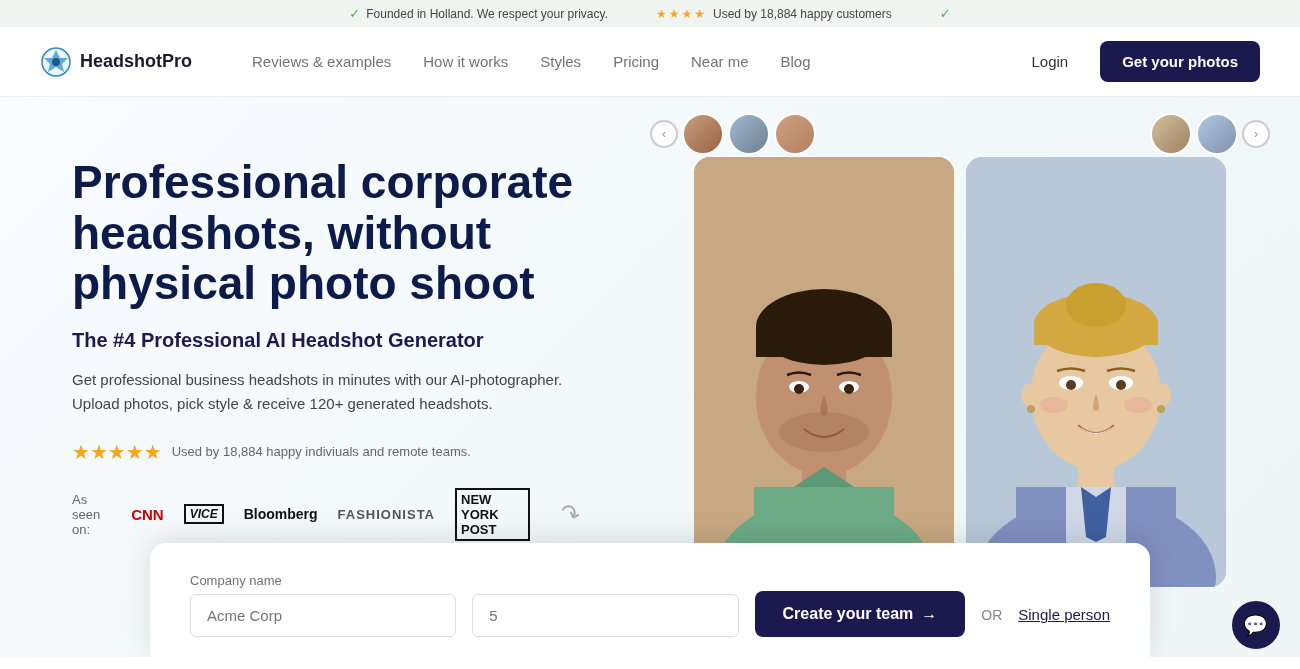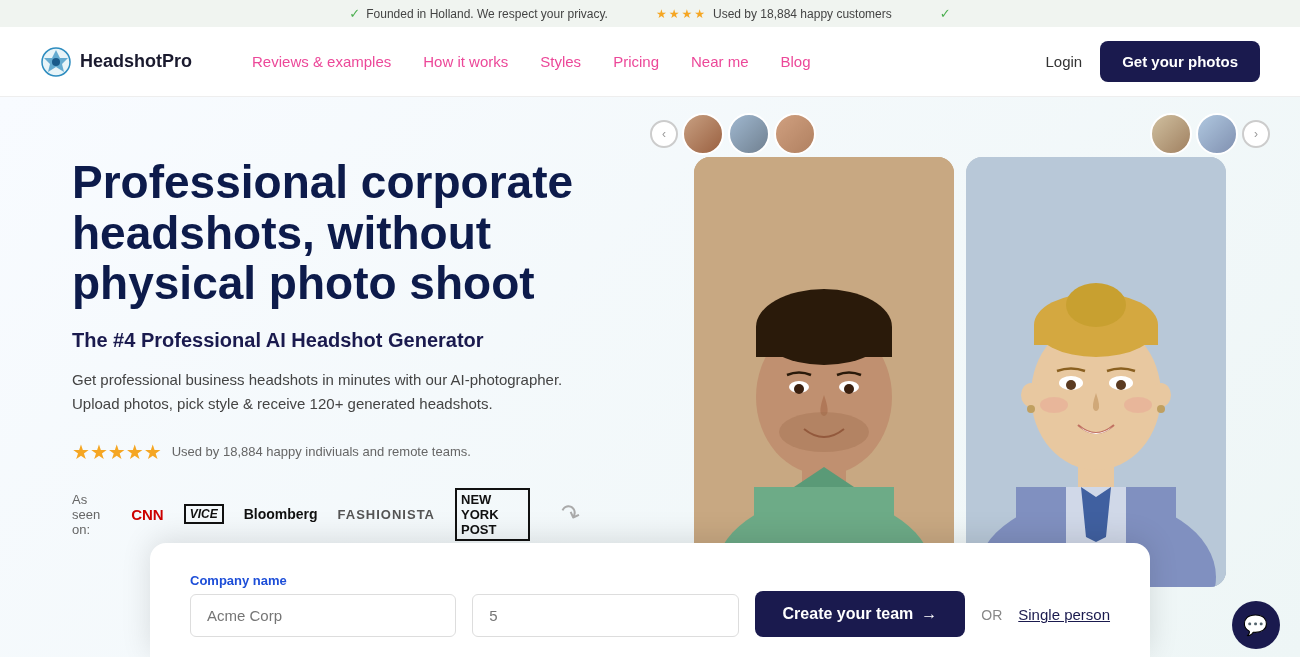--- a/index.html
+++ b/index.html
@@ -24,22 +24,22 @@
     .header {
       display: flex;
       align-items: center;
       padding: 14px 40px;
       border-bottom: 1px solid #eee;
       background: #fff;
     }
     .logo { display: flex; align-items: center; gap: 8px; font-weight: 700; font-size: 18px; color: #1a1a2e; text-decoration: none; }
     .logo-icon { width: 32px; height: 32px; }
     .nav { display: flex; align-items: center; gap: 32px; margin-left: 60px; }
-    .nav a { text-decoration: none; color: #ec4899; font-size: 15px; font-weight: 500; }
-    .header-actions { margin-left: auto; display: flex; align-items: center; gap: 2px; }
+    .nav a { text-decoration: none; color: #737373; font-size: 15px; font-weight: 500; }
+    .header-actions { margin-left: auto; display: flex; align-items: center; gap: 16px; }
     .btn-login { background: none; border: none; font-size: 15px; font-weight: 500; color: #333; cursor: pointer; padding: 8px 16px; }
     .btn-cta { background: #1a1a4e; color: #fff; border: none; border-radius: 8px; padding: 12px 22px; font-size: 15px; font-weight: 600; cursor: pointer; }
 
     
     .hero { display: flex; position: relative; min-height: 560px; background: linear-gradient(135deg, #f8fbff 0%, #eef6f6 100%); overflow: hidden; }
     .hero-left { flex: 0 0 620px; padding: 60px 40px 40px 72px; z-index: 2; }
     .hero-title { font-size: 46px; font-weight: 800; color: #0d1b4b; line-height: 1.1; margin-bottom: 20px; }
     .hero-subtitle { font-size: 20px; font-weight: 600; color: #1a1a4e; margin-bottom: 16px; }
     .hero-desc { font-size: 15px; color: #444; line-height: 1.6; max-width: 500px; margin-bottom: 24px; }
     .rating-row { display: flex; align-items: center; gap: 10px; margin-bottom: 24px; }
@@ -74,21 +74,21 @@
       border-radius: 16px 16px 0 0;
       box-shadow: 0 -4px 30px rgba(0,0,0,0.12);
       padding: 24px 40px 20px;
       display: flex;
       align-items: flex-end;
       gap: 16px;
       width: 1000px;
       z-index: 10;
     }
     .form-group { display: flex; flex-direction: column; gap: 6px; flex: 1; }
-    .form-group label { font-size: 13px; color: #1d4ed8; font-weight: 700; }
+    .form-group label { font-size: 13px; color: #737373; font-weight: 400; }
     .form-group input { border: 1.5px solid #ddd; border-radius: 6px; padding: 12px 16px; font-size: 15px; color: #888; outline: none; width: 100%; }
     .btn-create { background: #1a1a4e; color: #fff; border: none; border-radius: 8px; padding: 14px 28px; font-size: 16px; font-weight: 600; cursor: pointer; display: flex; align-items: center; gap: 8px; white-space: nowrap; }
     .or-text { font-size: 14px; color: #888; white-space: nowrap; padding-bottom: 14px; margin-top: 40px; }
     .single-link { font-size: 15px; color: #1a1a4e; text-decoration: underline; cursor: pointer; font-weight: 500; white-space: nowrap; padding-bottom: 14px; }
 
     
     .chat-bubble {
       position: fixed; bottom: 20px; right: 20px;
       width: 48px; height: 48px;
       background: #1a1a4e;

